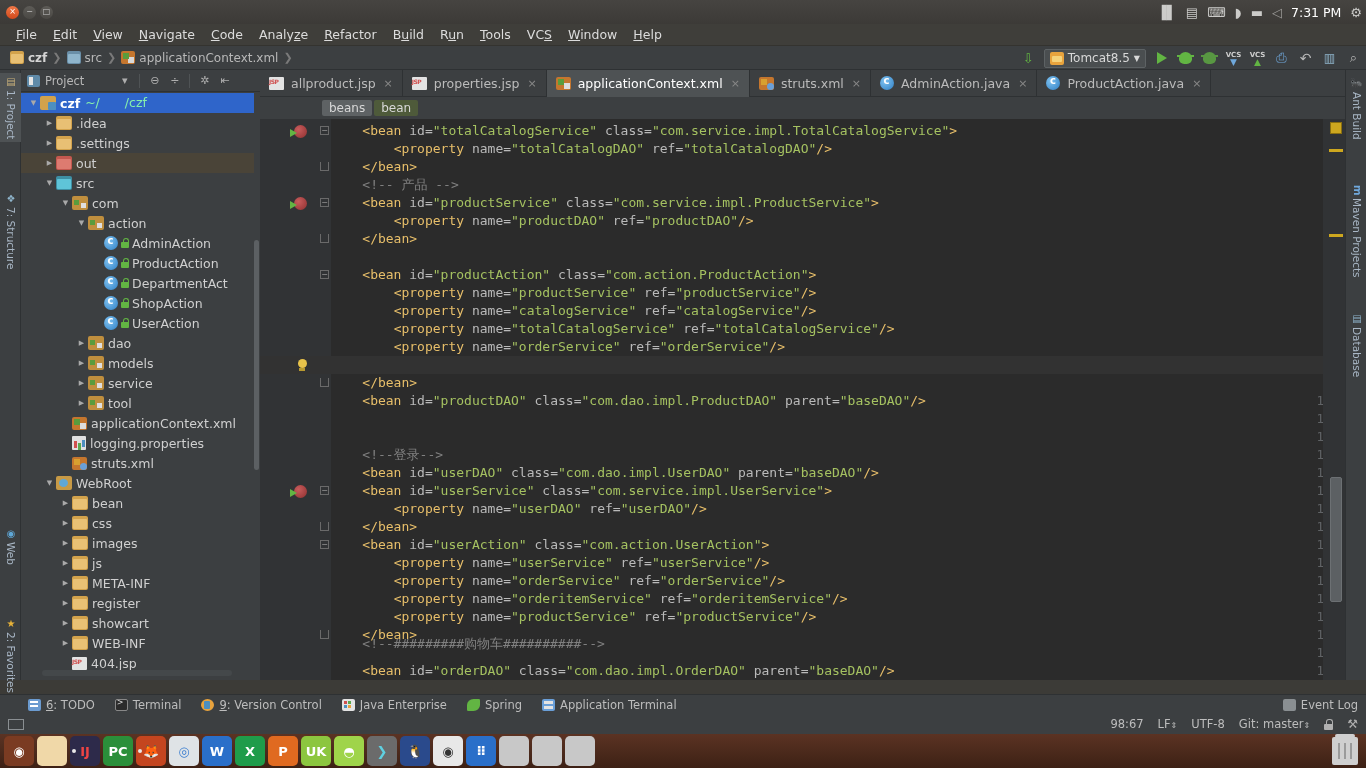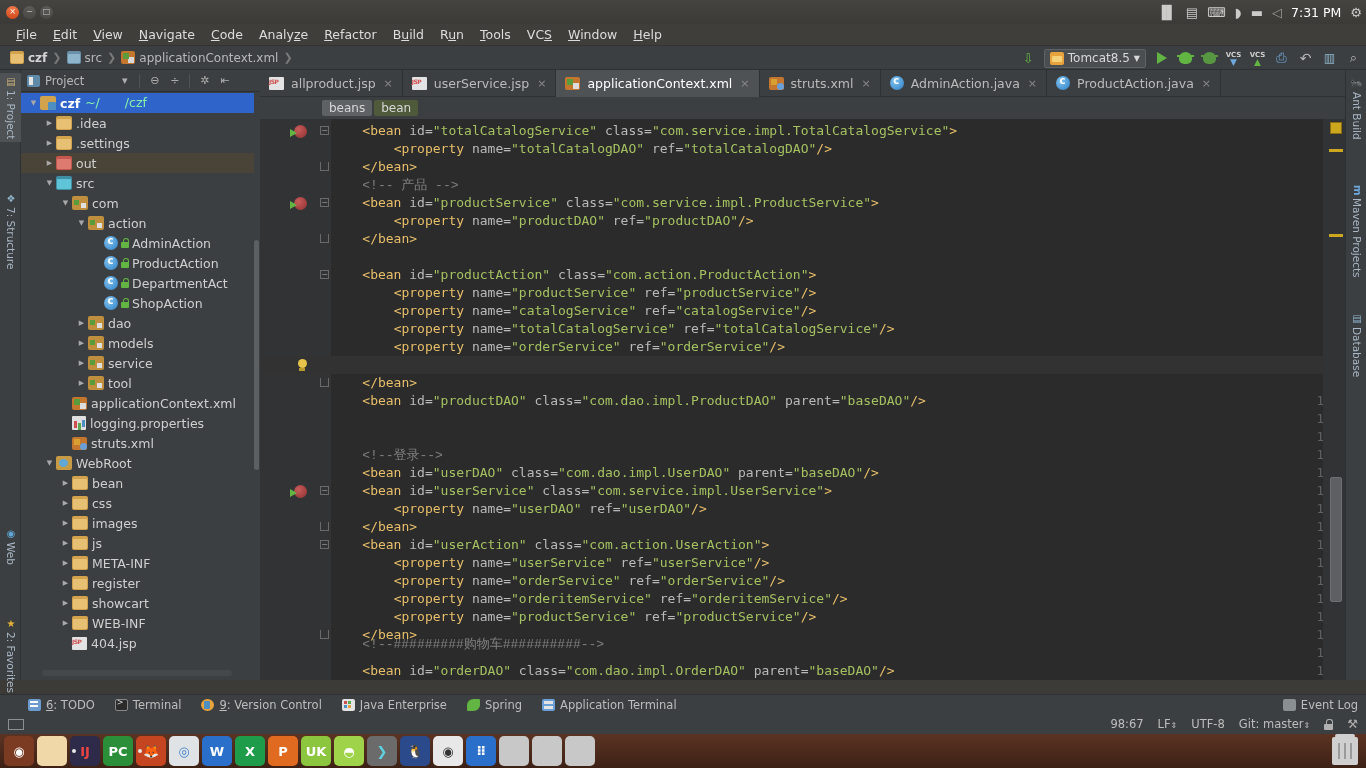--- a/index.html
+++ b/index.html
@@ -153,21 +153,21 @@
   .code-area{position:absolute;left:0;top:49px;right:0;bottom:0;background:#2b2b2b;overflow:hidden;}
   .gutter{position:absolute;left:0;top:0;width:57px;height:100%;background:#313335;}
   .fold{position:absolute;left:57px;top:0;width:14px;height:100%;background:#313335;}
   .ln{position:absolute;right:6px;width:50px;text-align:right;color:#606366;
       font-family:"DejaVu Sans Mono",monospace;font-size:12.5px;height:18px;line-height:18px;}
   .cline{position:absolute;left:0;height:18px;line-height:18px;white-space:pre;}
   .cur-line-bg{position:absolute;left:0;right:0;height:18px;background:#323232;}
   .tagb{color:#e8bf6a;}
   .attr{color:#bababa;}
   .val{color:#a5c261;}
-  .cmt{color:#808080;font-family:Liberation Mono, monospace;}
+  .cmt{color:#808080;}
   .gm-run{position:absolute;left:34px;width:13px;height:13px;border-radius:50%;
      background:radial-gradient(circle at 35% 35%,#c85c5c,#8f3030);}
   .gm-run:after{content:"";position:absolute;left:-4px;top:4px;width:0;height:0;
      border-left:7px solid #62b543;border-top:4px solid transparent;border-bottom:4px solid transparent;}
   .gm-bulb{position:absolute;left:340px;width:12px;height:13px;}
   .gm-bulb .b{width:9px;height:9px;border-radius:50%;background:#e8c34a;margin:0 auto;}
   .gm-bulb .s{width:6px;height:3px;background:#b89a30;margin:0 auto;}
   .foldm{position:absolute;left:3px;width:9px;height:9px;border:1px solid #6a6a6a;color:#9a9a9a;
      font-size:8px;line-height:7px;text-align:center;background:#313335;}
   .caret{display:inline-block;width:1.5px;height:15px;background:#ffffff;vertical-align:-3px;margin-left:0px;}
@@ -413,20 +413,27 @@
           <span class="tname">DepartmentAct</span>
         </div>
         <div class="row">
           <span style="width: 70px; flex: 0 0 auto;"></span>
           <span class="arrowc"></span>
           <span class="i-java" style="margin-right: 2px;"></span>
           <span class="i-lock"></span>
           <span class="tname">ShopAction</span>
         </div>
         <div class="row">
+          <span style="width: 70px; flex: 0 0 auto;"></span>
+          <span class="arrowc"></span>
+          <span class="i-java" style="margin-right: 2px;"></span>
+          <span class="i-lock"></span>
+          <span class="tname">UserAction</span>
+        </div>
+        <div class="row">
           <span style="width: 54px; flex: 0 0 auto;"></span>
           <span class="arrowc">▶</span>
           <span class="ticon f-pkg"></span>
           <span class="tname">dao</span>
         </div>
         <div class="row">
           <span style="width: 54px; flex: 0 0 auto;"></span>
           <span class="arrowc">▶</span>
           <span class="ticon f-pkg"></span>
           <span class="tname">models</span>
@@ -530,21 +537,21 @@
 
 <div class="editor-wrap">
   <div class="tabs" id="tabs">
         <div class="tab">
           <span class="i-jsp" style="margin-right: 2px;"></span>
           <span>allproduct.jsp</span>
           <span class="x">×</span>
         </div>
         <div class="tab">
           <span class="i-jsp" style="margin-right: 2px;"></span>
-          <span>userService.jsp</span>
+          <span>properties.jsp</span>
           <span class="x">×</span>
         </div>
         <div class="tab active">
           <span class="i-xmlf" style="margin-right: 2px;"></span>
           <span>applicationContext.xml</span>
           <span class="x">×</span>
         </div>
         <div class="tab">
           <span class="i-struts" style="margin-right: 2px;"></span>
           <span>struts.xml</span>

